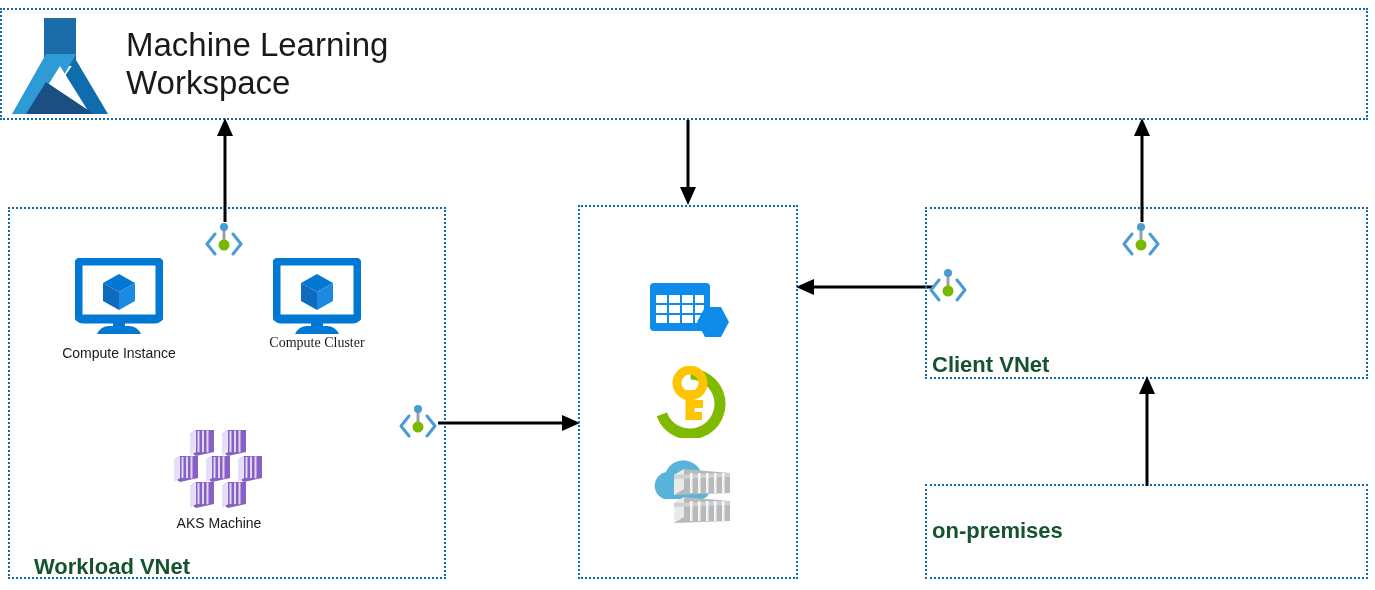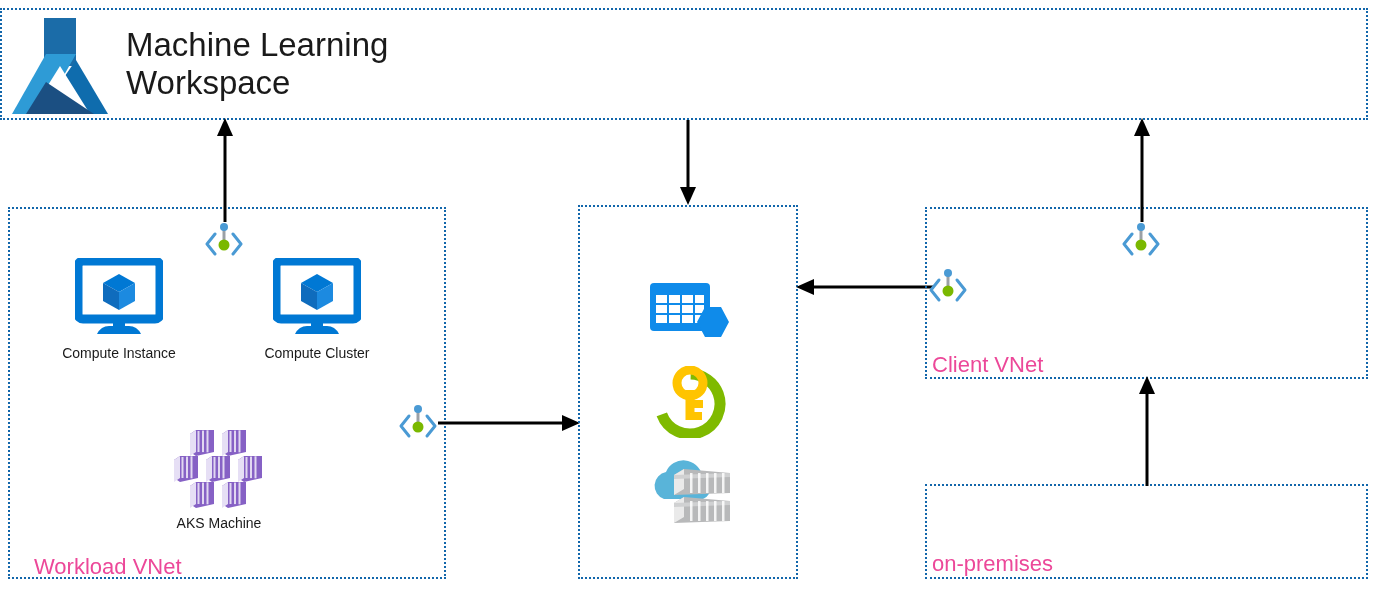--- a/index.html
+++ b/index.html
@@ -22,22 +22,23 @@
   .vnet-box {
     position: absolute;
     border: 2px dotted #1266ab;
     box-sizing: border-box;
     background: transparent;
   }
   .vnet-label {
     position: absolute;
     font-size: 22px;
     line-height: 26px;
-    color: #ec4899;
+    color: #14532d;
     white-space: nowrap;
+    font-weight: bold;
   }
   .node-label {
     position: absolute;
     font-size: 14px;
     line-height: 25px;
     color: #1a1a1a;
     white-space: nowrap;
     text-align: center;
   }
   .ws-title {
@@ -119,21 +120,21 @@
   <div class="icon" style="left:273px; top:258px; width:88px; height:78px;">
     <svg width="88" height="78" viewBox="0 0 88 78">
       <rect x="3" y="3" width="82" height="58" rx="5" ry="5" fill="none" stroke="#0078d4" stroke-width="9"></rect>
       <path d="M44 16 L60 25 L44 34 L28 25 Z" fill="#0078d4"></path>
       <path d="M28 25 L44 34 L44 52 L28 43 Z" fill="#0f6cbd"></path>
       <path d="M60 25 L44 34 L44 52 L60 43 Z" fill="#1c8ae0"></path>
       <rect x="38" y="61" width="12" height="8" fill="#0078d4"></rect>
       <path d="M22 76 Q26 68 34 68 L54 68 Q62 68 66 76 Z" fill="#0078d4"></path>
     </svg>
   </div>
-  <div class="node-label" style="left:228px; top:341px; width:178px;">Compute Cluster</div>
+  <div class="node-label" style="left:228px; top:330px; width:178px;font-family:Liberation Serif, serif;">Compute Cluster</div>
 
   <div class="icon" style="left:168px; top:428px; width:100px; height:82px;">
     <svg width="100" height="82" viewBox="0 0 100 82">
       <g>
 
         <g transform="translate(22,2)">
           <path d="M0 4 L6 0 L24 0 L24 22 L6 26 L0 22 Z" fill="#8661c5"></path>
           <path d="M0 4 L6 0 L6 22 L0 26 Z" fill="#e6dff5"></path>
           <rect x="7.5" y="1" width="2" height="21" fill="#ffffff" opacity="0.75"></rect>
           <rect x="12" y="0.6" width="2" height="21.5" fill="#ffffff" opacity="0.75"></rect>
@@ -310,21 +311,21 @@
 
   <div class="arrow" style="left:1131px; top:118px; width:22px; height:104px;">
     <svg width="22" height="104" viewBox="0 0 22 104">
       <line x1="11" y1="104" x2="11" y2="14" stroke="#000000" stroke-width="3"></line>
       <path d="M11 0 L19 18 L3 18 Z" fill="#000000"></path>
     </svg>
   </div>
 
   <div class="vnet-box" style="left:925px; top:484px; width:443px; height:95px;"></div>
 
-  <div class="vnet-label" style="left:932px; top:551px;text-align:right;">on-premises</div>
+  <div class="vnet-label" style="left:932px; top:518px;text-align:right;">on-premises</div>
 
   <div class="arrow" style="left:1136px; top:376px; width:22px; height:110px;">
     <svg width="22" height="110" viewBox="0 0 22 110">
       <line x1="11" y1="110" x2="11" y2="14" stroke="#000000" stroke-width="3"></line>
       <path d="M11 0 L19 18 L3 18 Z" fill="#000000"></path>
     </svg>
   </div>
 
 
 </div>

